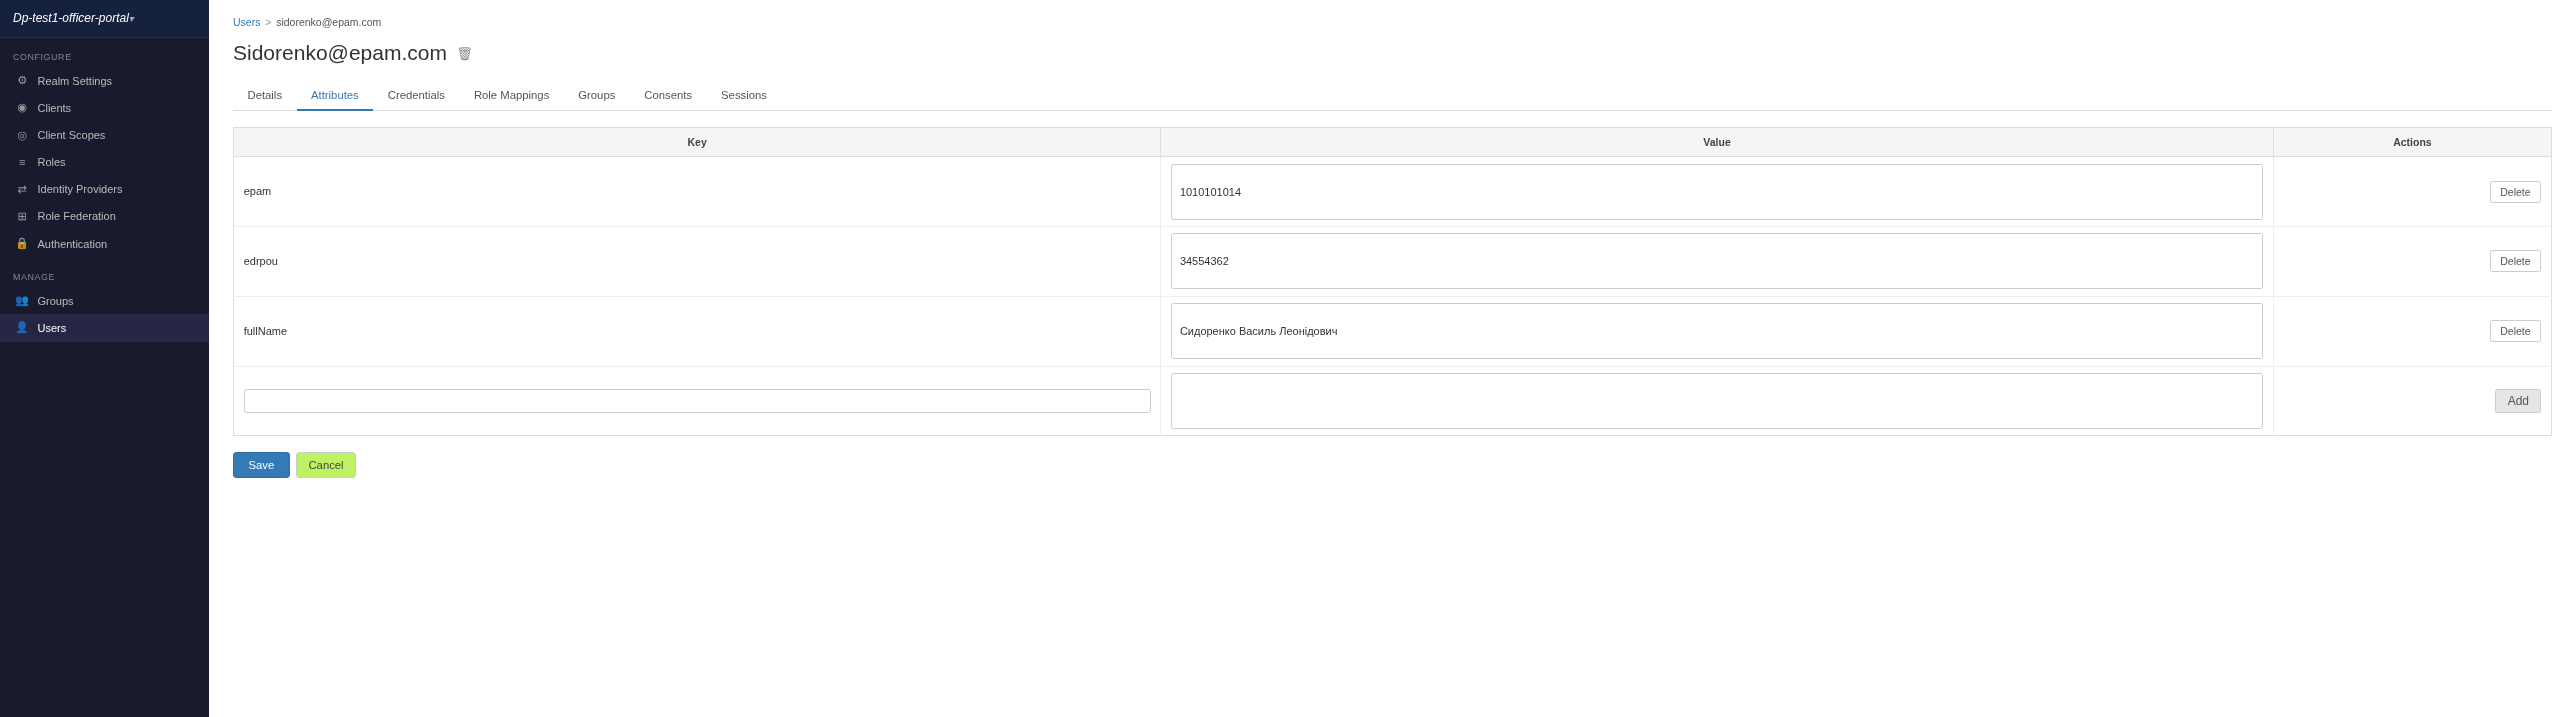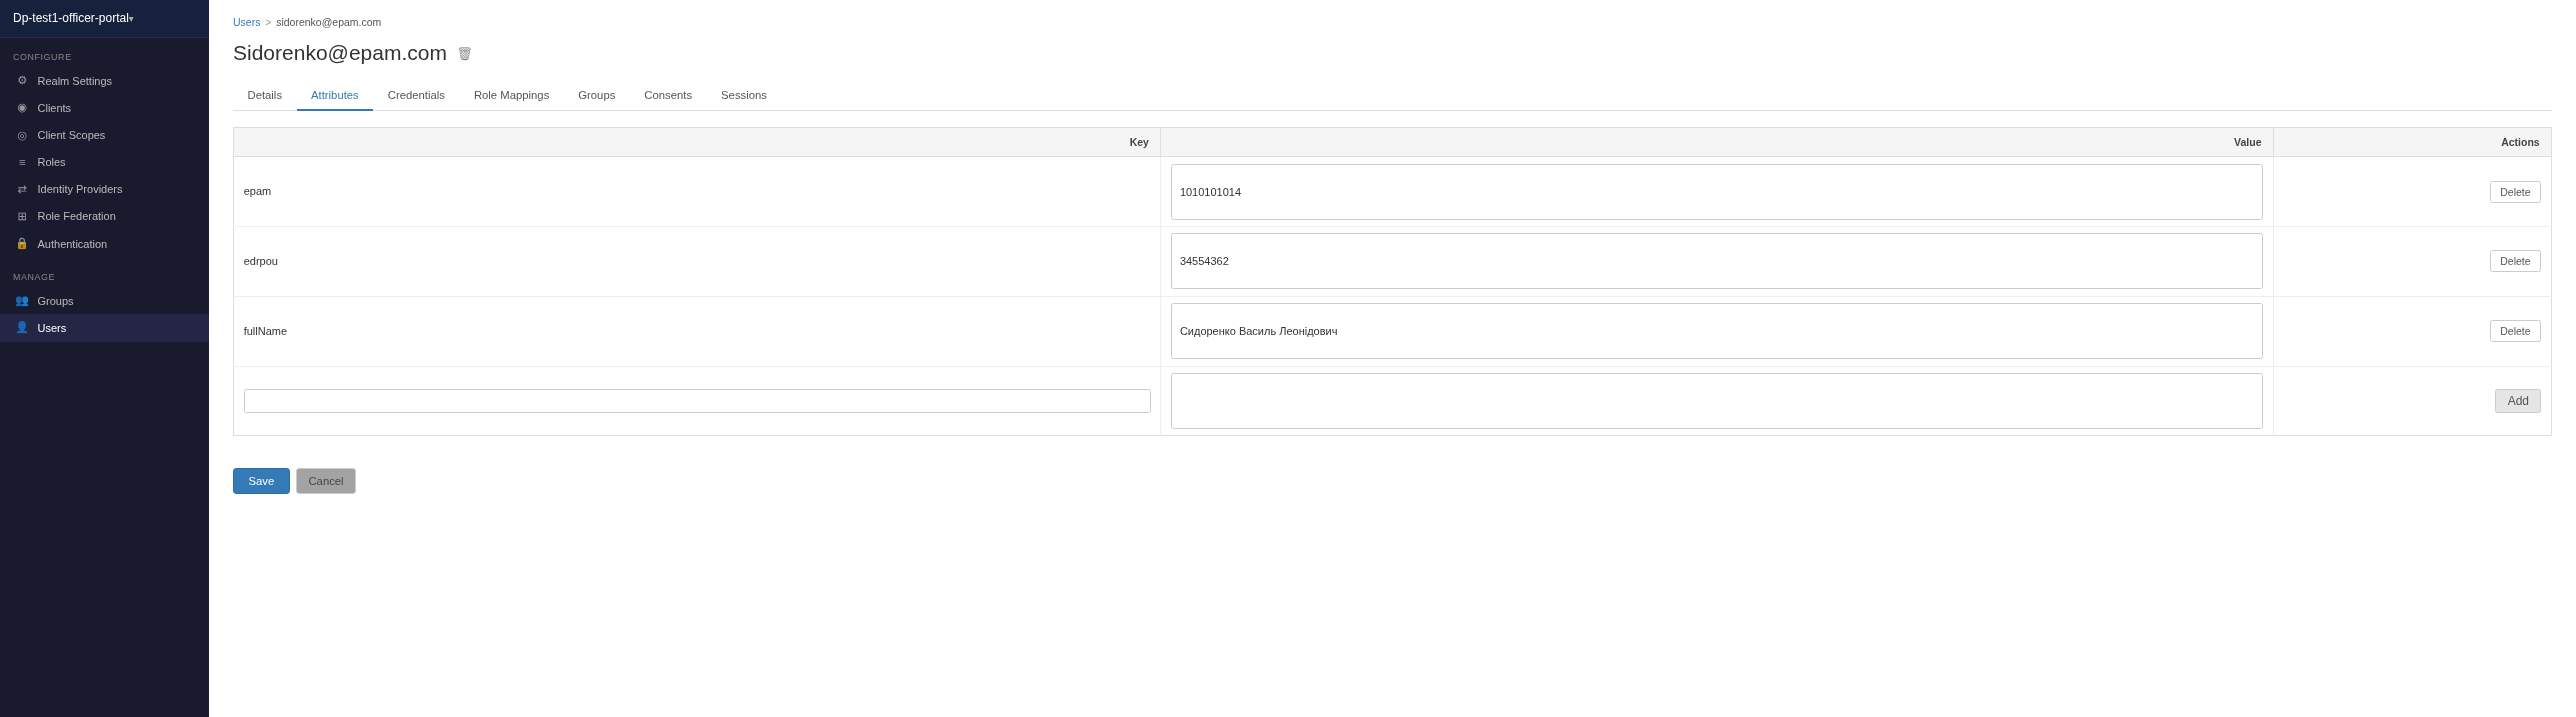--- a/index.html
+++ b/index.html
@@ -15,20 +15,21 @@
       flex-direction: column;
       height: 100vh;
       overflow-y: auto;
     }
     .sidebar-header {
       background: #16213e;
       padding: 11.3px 13px;
       display: flex;
       align-items: center;
       border-bottom: 0.8px solid #2a2a4a;
+      font-style: italic;
     }
     .sidebar-header-title {
       color: #fff;
       font-size: 12px;
       font-weight: 500;
     }
     .sidebar-header-chevron {
       color: #aaa;
       font-size: 9.7px;
     }
@@ -131,21 +132,21 @@
     
     .attributes-table {
       width: 100%;
       border-collapse: collapse;
       margin-top: 16px;
       border: 0.8px solid #ddd;
     }
     .attributes-table th {
       background: #f5f5f5;
       padding: 8px 11.3px;
-      text-align: right;
+      text-align: center;
       font-weight: 600;
       font-size: 10.5px;
       color: #444;
       border-bottom: 0.8px solid #ddd;
       border-right: 0.8px solid #ddd;
     }
     .attributes-table th:last-child { border-right: none; }
     .attributes-table td {
       padding: 6.4px 9.7px;
       border-bottom: 0.8px solid #eee;
@@ -206,34 +207,34 @@
       font-size: 12px;
       color: #555;
       cursor: pointer;
       float: right;
     }
 
     
     .form-actions {
       display: flex;
       gap: 6.4px;
-      margin-top: 32px;
+      margin-top: 16px;
     }
     .btn-save {
       padding: 5.6px 14.5px;
       background: #337ab7;
       color: #fff;
       border: 0.8px solid #2e6da4;
       border-radius: 3.2px;
       font-size: 11.3px;
       cursor: pointer;
     }
     .btn-cancel {
       padding: 5.6px 11.3px;
-      background: #a3a3a3;
+      background: #bef264;
       color: #444;
       border: 0.8px solid #ccc;
       border-radius: 3.2px;
       font-size: 11.3px;
       cursor: pointer;
     }
   </style>
 </head>
 <body>
 

